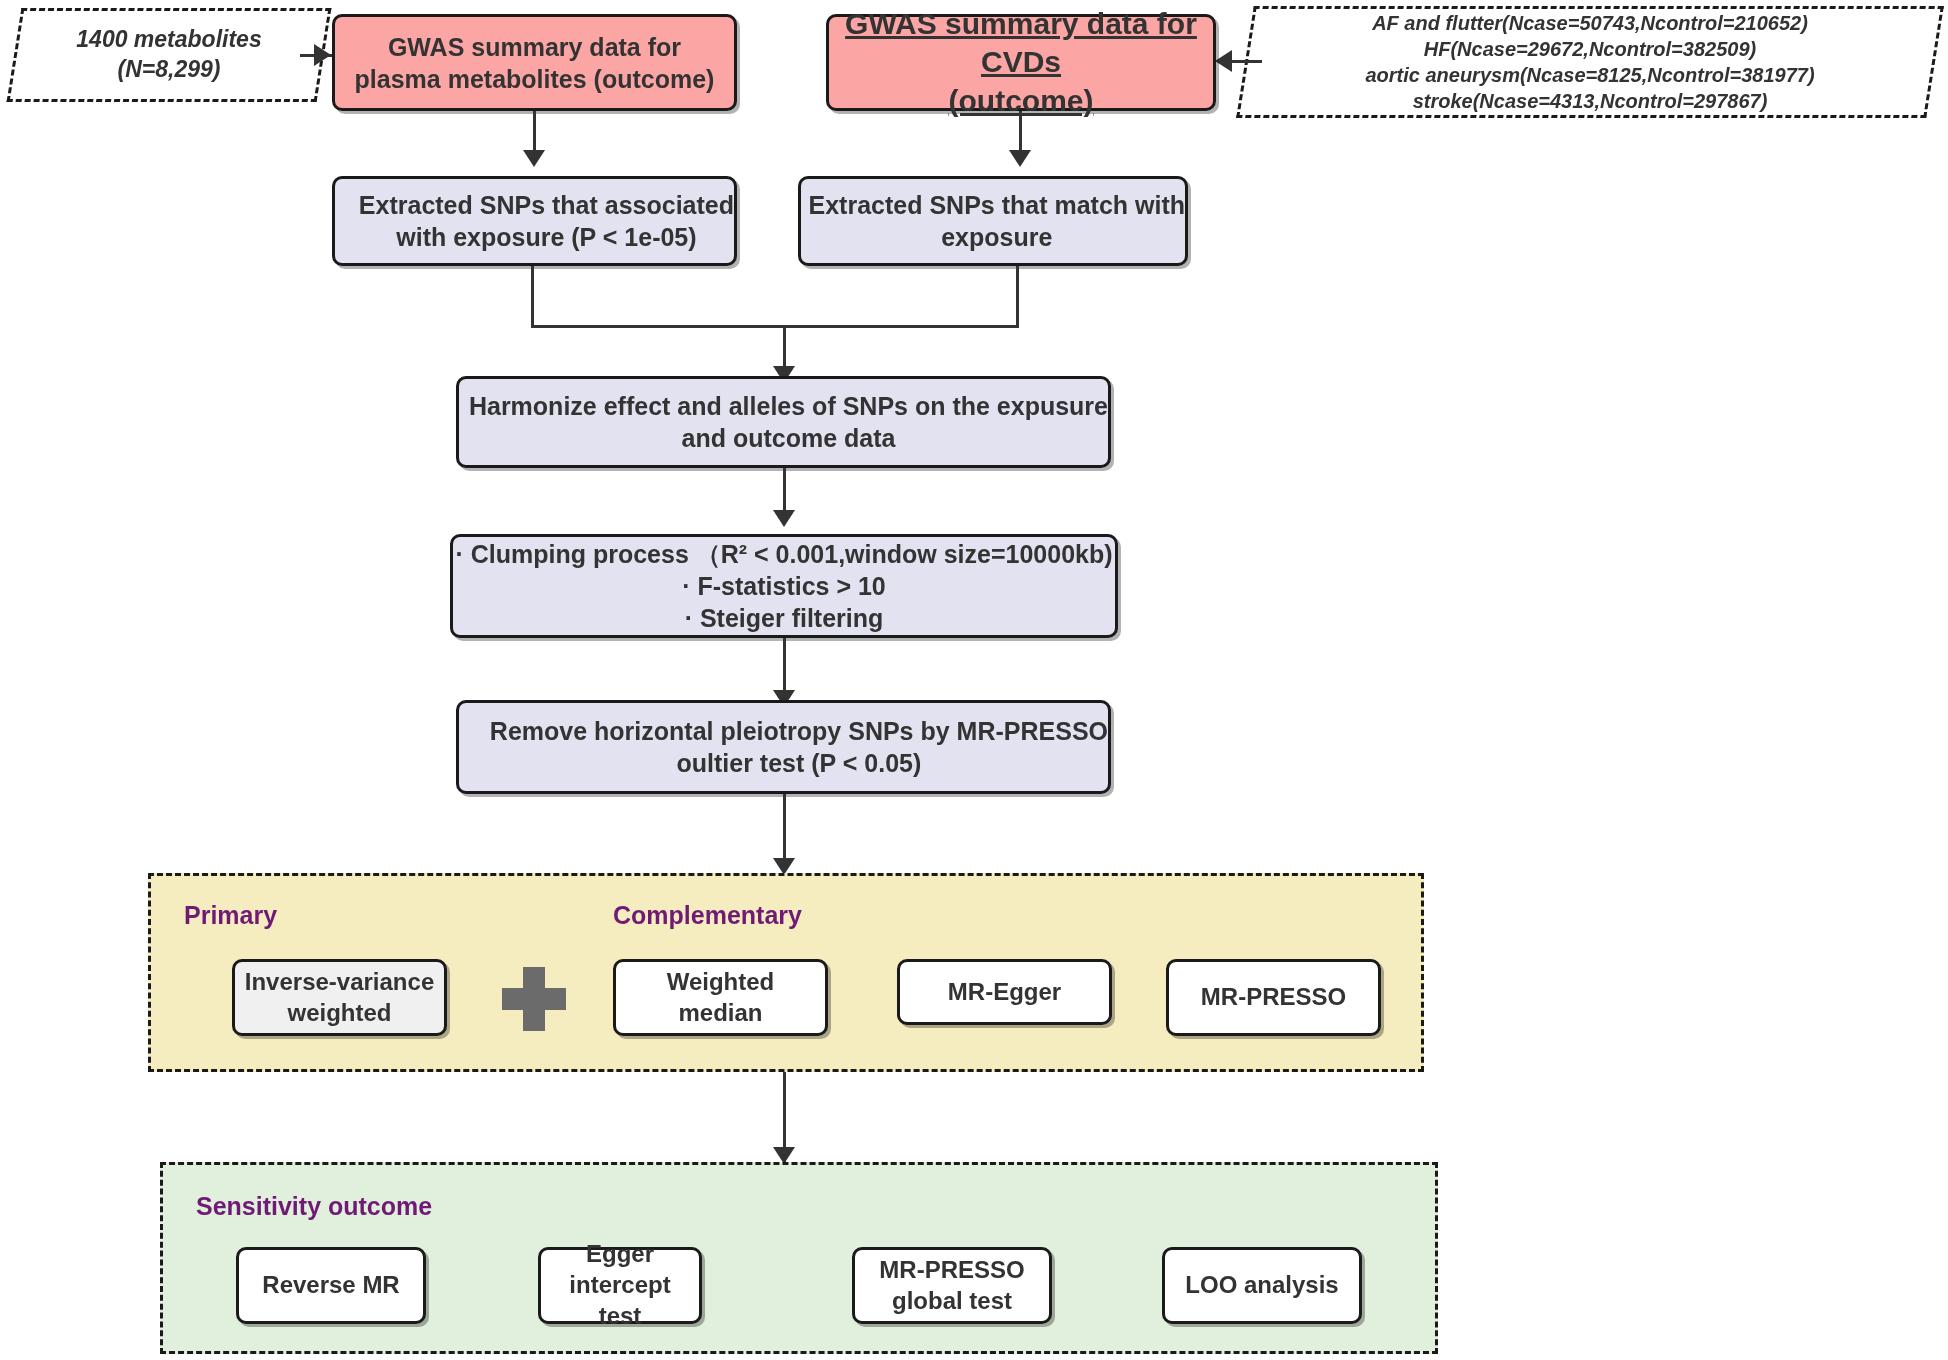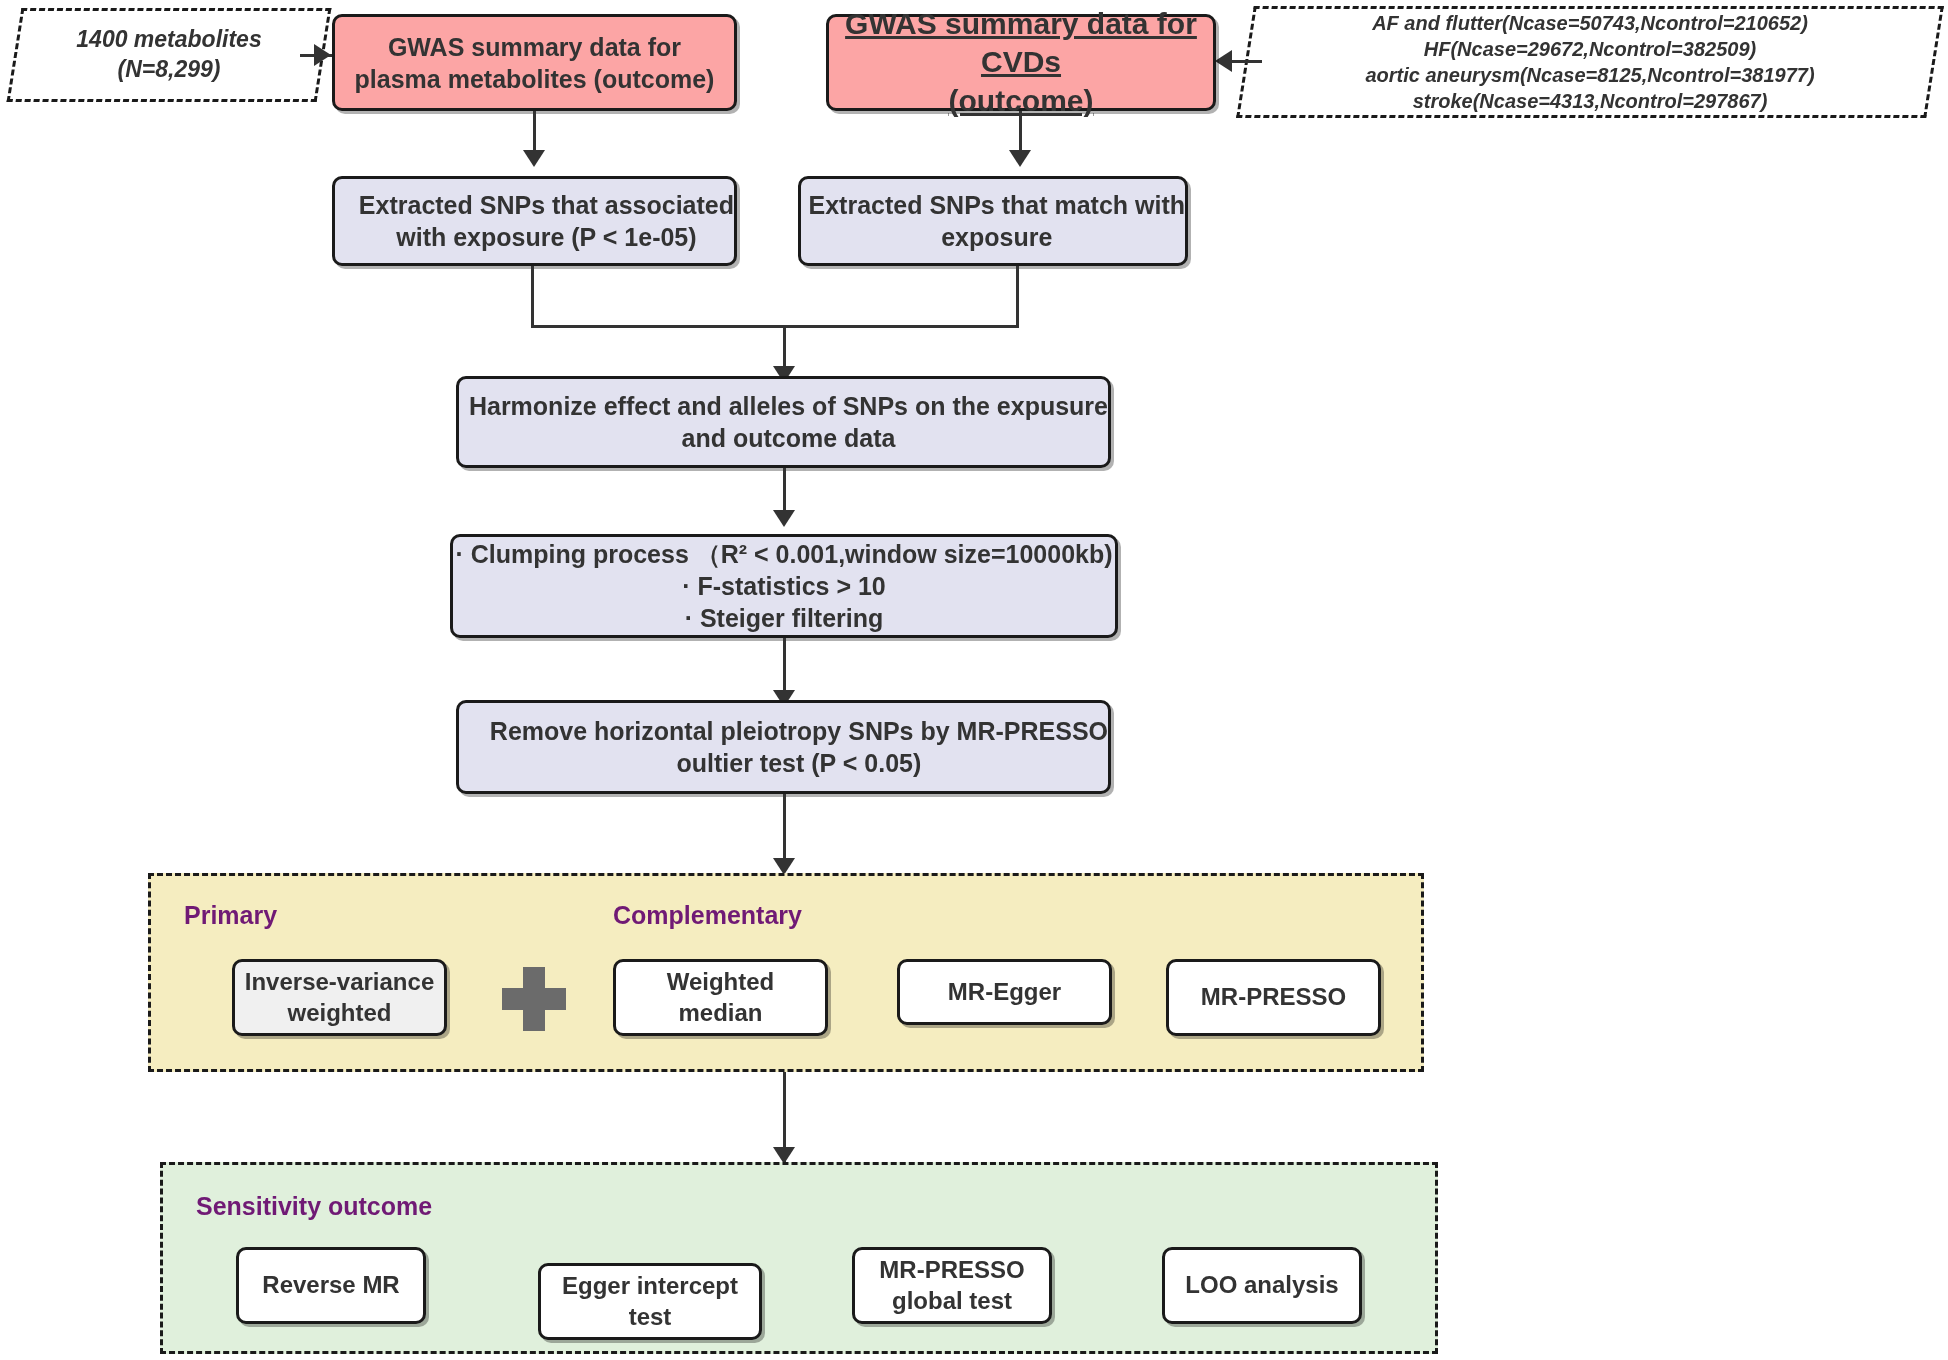--- a/index.html
+++ b/index.html
@@ -270,21 +270,21 @@
   <div class="panel green" style="left:160px; top:1162px; width:1278px; height:192px;"></div>
 
   <div class="panel-label" style="left:196px; top:1192px; font-size:25px;">Sensitivity outcome</div>
 
   <div class="node box white" style="left:236px; top:1247px; width:190px; height:77px; font-size:24px;">
     <div>
       <span class="mline">Reverse MR</span>
     </div>
   </div>
 
-  <div class="node box white" style="left:538px; top:1247px; width:224px; height:77px; font-size:24px;margin-top:16px;">
+  <div class="node box white" style="left:538px; top:1247px; width:164px; height:77px; font-size:24px;">
     <div>
       <span class="mline">Egger intercept</span>
       <span class="mline">test</span>
     </div>
   </div>
 
   <div class="node box white" style="left:852px; top:1247px; width:200px; height:77px; font-size:24px;">
     <div>
       <span class="mline">MR-PRESSO</span>
       <span class="mline">global test</span>

